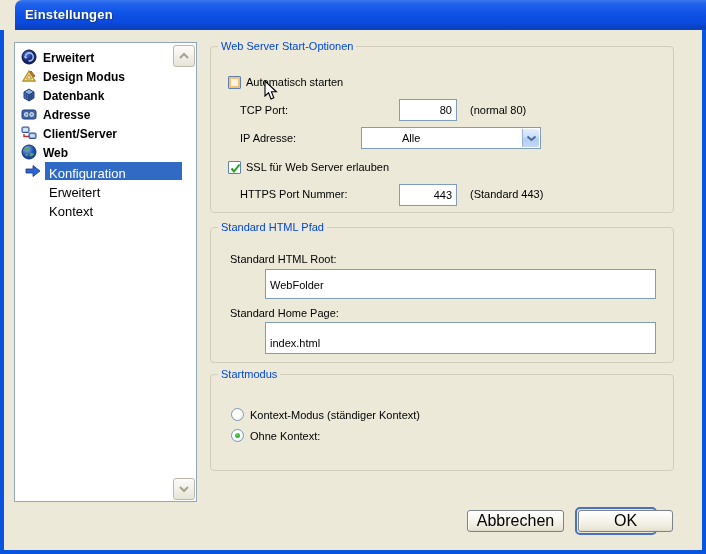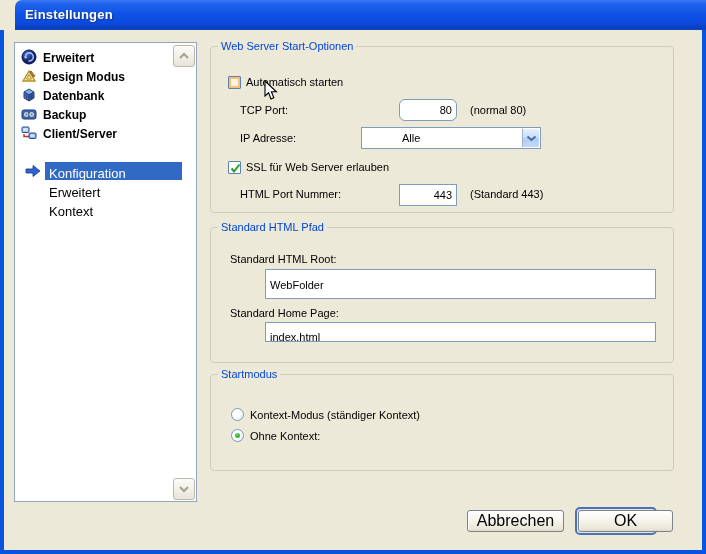--- a/index.html
+++ b/index.html
@@ -167,36 +167,53 @@
     <div class="trow" style="top:62px">
       <span class="ticon">
         <svg width="16" height="16">
             <rect x="1" y="4" width="14" height="9" rx="2" fill="#3E6CC0" stroke="#1E3A78"></rect>
             <circle cx="5.3" cy="8.5" r="3" fill="#C9D6EC" stroke="#31507F"></circle>
             <circle cx="5.3" cy="8.5" r="1" fill="#5F7BA8"></circle>
             <circle cx="10.7" cy="8.5" r="3" fill="#C9D6EC" stroke="#31507F"></circle>
             <circle cx="10.7" cy="8.5" r="1" fill="#5F7BA8"></circle>
           </svg>
       </span>
-      <span class="tlabel">Backup</span>
+      <span class="tlabel">Adresse</span>
     </div>
 
     <div class="trow" style="top:81px">
       <span class="ticon">
         <svg width="16" height="16">
             <rect x="1" y="2" width="7" height="5.5" rx="1" fill="#9FB9E2" stroke="#2C4E94"></rect>
             <rect x="2.2" y="3.2" width="4.6" height="3" fill="#DCE8FA"></rect>
             <path d="M3 9 L3 11.5 L9 11.5" fill="none" stroke="#C03030" stroke-width="1.4"></path>
             <rect x="8" y="8" width="7" height="5.5" rx="1" fill="#7FA0D8" stroke="#2C4E94"></rect>
             <rect x="9.2" y="9.2" width="4.6" height="3" fill="#CBDCF6"></rect>
           </svg>
       </span>
       <span class="tlabel">Client/Server</span>
     </div>
 
+    <div class="trow" style="top:100px">
+      <span class="ticon">
+        <svg width="16" height="16">
+            <defs>
+              <radialGradient id="g2" cx="35%" cy="30%">
+                <stop offset="0%" stop-color="#7FB0F0"></stop>
+                <stop offset="100%" stop-color="#1C4AB0"></stop>
+              </radialGradient>
+            </defs>
+        <circle cx="8" cy="8" r="7" fill="url(#g2)" stroke="#123078"></circle>
+            <path d="M3 5 Q6 3 8.5 4.5 Q7 7 4.5 7 Z" fill="#5DA84E"></path>
+            <path d="M9 9 Q12 8 13 10.5 Q11 13 8.5 12 Z" fill="#5DA84E"></path>
+            <path d="M5 10 Q6.5 9.5 7 11 Q5.8 12.3 4.6 11.5 Z" fill="#6FB75F"></path>
+          </svg>
+      </span>
+      <span class="tlabel">Web</span>
+    </div>
 
     <div class="trow child selected" style="top:119px">
       <span class="hl"></span>
       <span class="selarrow">
         <svg width="17" height="14">
             <polygon points="1,5 8,5 8,1.5 15,7 8,12.5 8,9 1,9" fill="#2E62D8" stroke="#16377E" stroke-width="0.8"></polygon>
           </svg>
       </span>
       <span class="tlabel">Konfiguration</span>
     </div>
@@ -222,52 +239,52 @@
     </div>
   </div>
 
   <div class="groupbox" style="left:210px;top:46px;width:464px;height:167px"></div>
   <span class="grouptitle" style="left:218px;top:40px">Web Server Start-Optionen</span>
 
   <span class="cb hover" style="left:228px;top:76px"></span>
   <span class="lbl" style="left:246px;top:76px">Automatisch starten</span>
 
   <span class="lbl" style="left:240px;top:104px">TCP Port:</span>
-  <input class="txt num" style="left: 399px; top: 99px; width: 58px; height: 22px; border-radius: 6px;" value="80">
+  <input class="txt num" style="left: 399px; top: 99px; width: 58px; height: 22px;" value="80">
   <span class="lbl" style="left:470px;top:104px">(normal 80)</span>
 
   <span class="lbl" style="left:240px;top:132px">IP Adresse:</span>
   <div class="combo" style="left:361px;top:127px;width:180px">
     <span class="cval">Alle</span>
     <span class="cbtn">
       <svg width="11" height="7">
           <path d="M1.5 1.5 L5.5 5 L9.5 1.5" fill="none" stroke="#4A6A9E" stroke-width="2"></path>
         </svg>
     </span>
   </div>
 
   <span class="cb" style="left:228px;top:161px">
     <svg width="13" height="13">
         <path d="M2.5 6.5 L5 9.5 L10.5 2.5" fill="none" stroke="#21A121" stroke-width="2"></path>
       </svg>
   </span>
   <span class="lbl" style="left:246px;top:161px">SSL für Web Server erlauben</span>
 
-  <span class="lbl" style="left:240px;top:188px">HTML Port Nummer:</span>
+  <span class="lbl" style="left:240px;top:188px">HTTPS Port Nummer:</span>
   <input class="txt num" style="left: 399px; top: 184px; width: 58px; height: 22px;" value="443">
   <span class="lbl" style="left:470px;top:188px">(Standard 443)</span>
 
   <div class="groupbox" style="left:210px;top:227px;width:464px;height:136px"></div>
   <span class="grouptitle" style="left:218px;top:221px">Standard HTML Pfad</span>
 
   <span class="lbl" style="left:230px;top:253px">Standard HTML Root:</span>
   <input class="txt tall" style="left: 229px; top: 269px; width: 391px; height: 30px; padding-top: 3px;" value="WebFolder">
 
   <span class="lbl" style="left:230px;top:307px">Standard Home Page:</span>
-  <input class="txt tall" style="left: 229px; top: 322px; width: 391px; height: 20px; padding-top: 11px;" value="index.html">
+  <input class="txt tall" style="left: 229px; top: 322px; width: 391px; height: 32px; padding-top: 11px;" value="index.html">
 
   <div class="groupbox" style="left:210px;top:374px;width:464px;height:97px"></div>
   <span class="grouptitle" style="left:218px;top:368px">Startmodus</span>
 
   <span class="radio" style="left:231px;top:408px"></span>
   <span class="lbl" style="left:250px;top:409px">Kontext-Modus (ständiger Kontext)</span>
 
   <span class="radio selected" style="left:231px;top:429px"></span>
   <span class="lbl" style="left:250px;top:430px">Ohne Kontext:</span>
 

